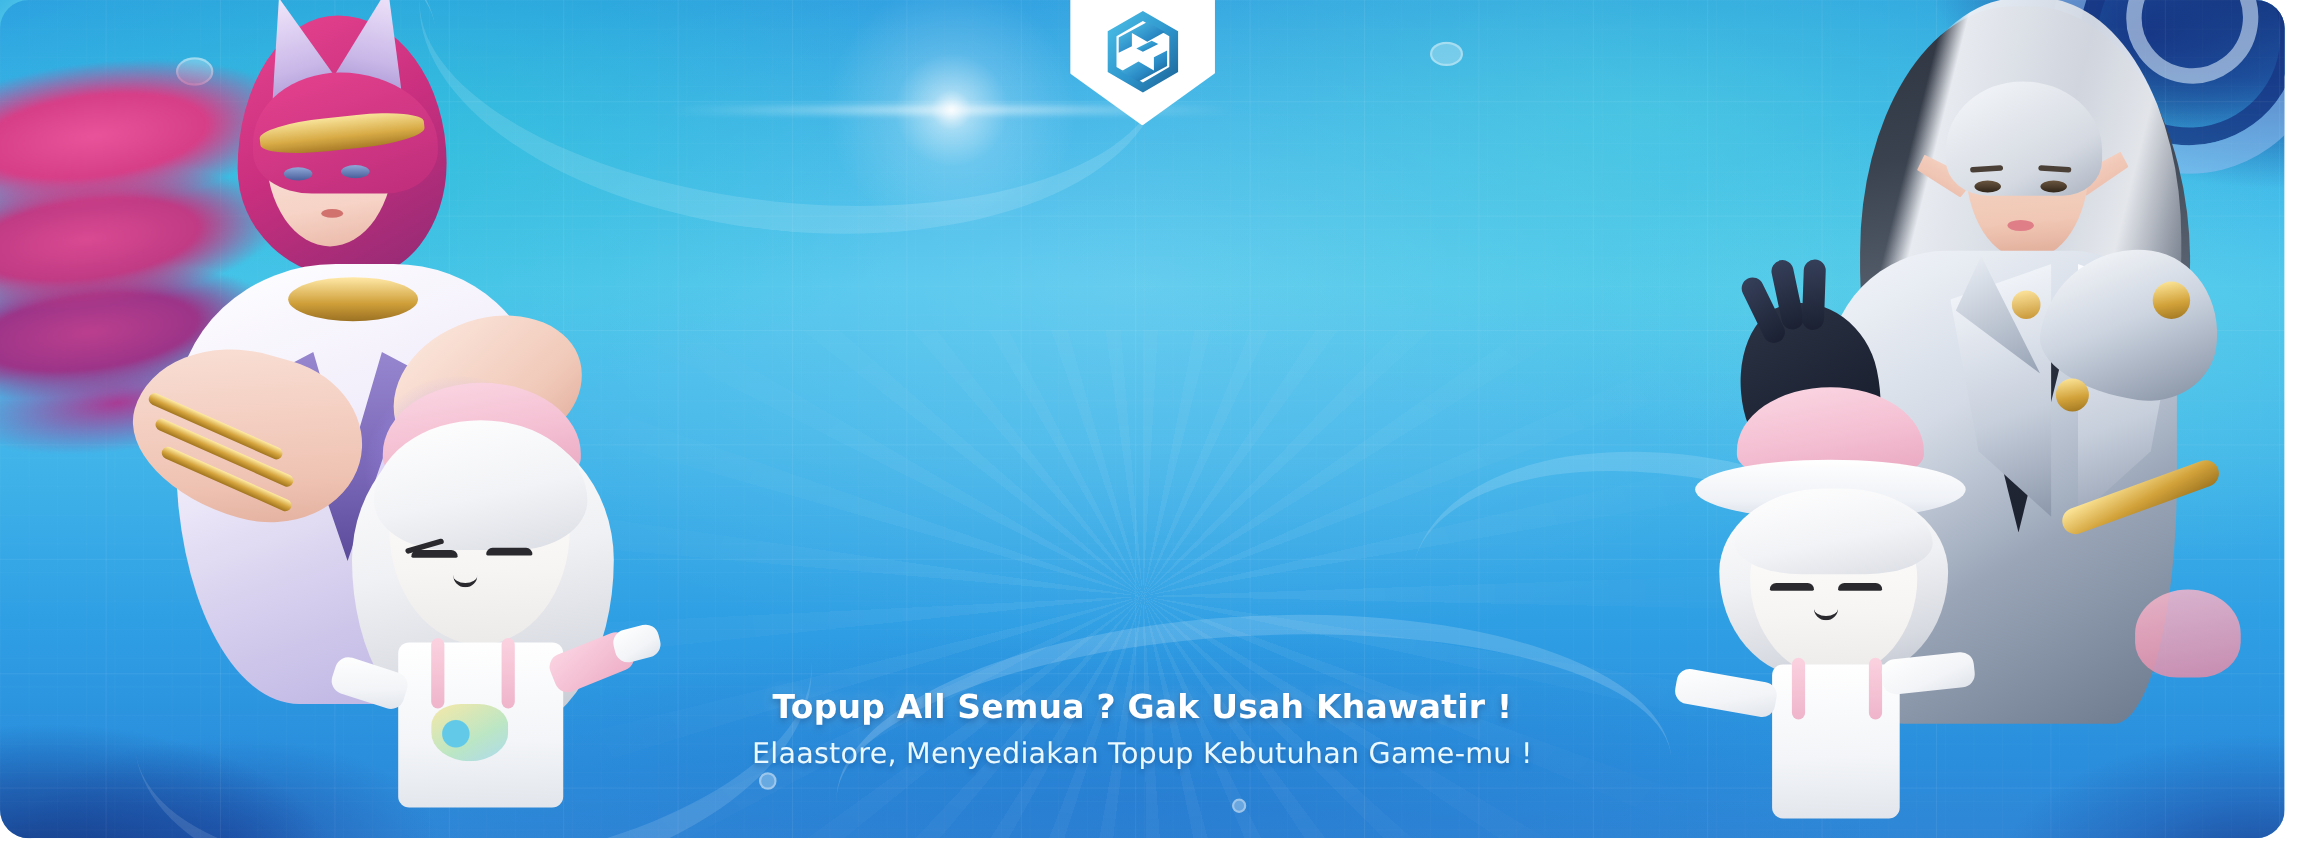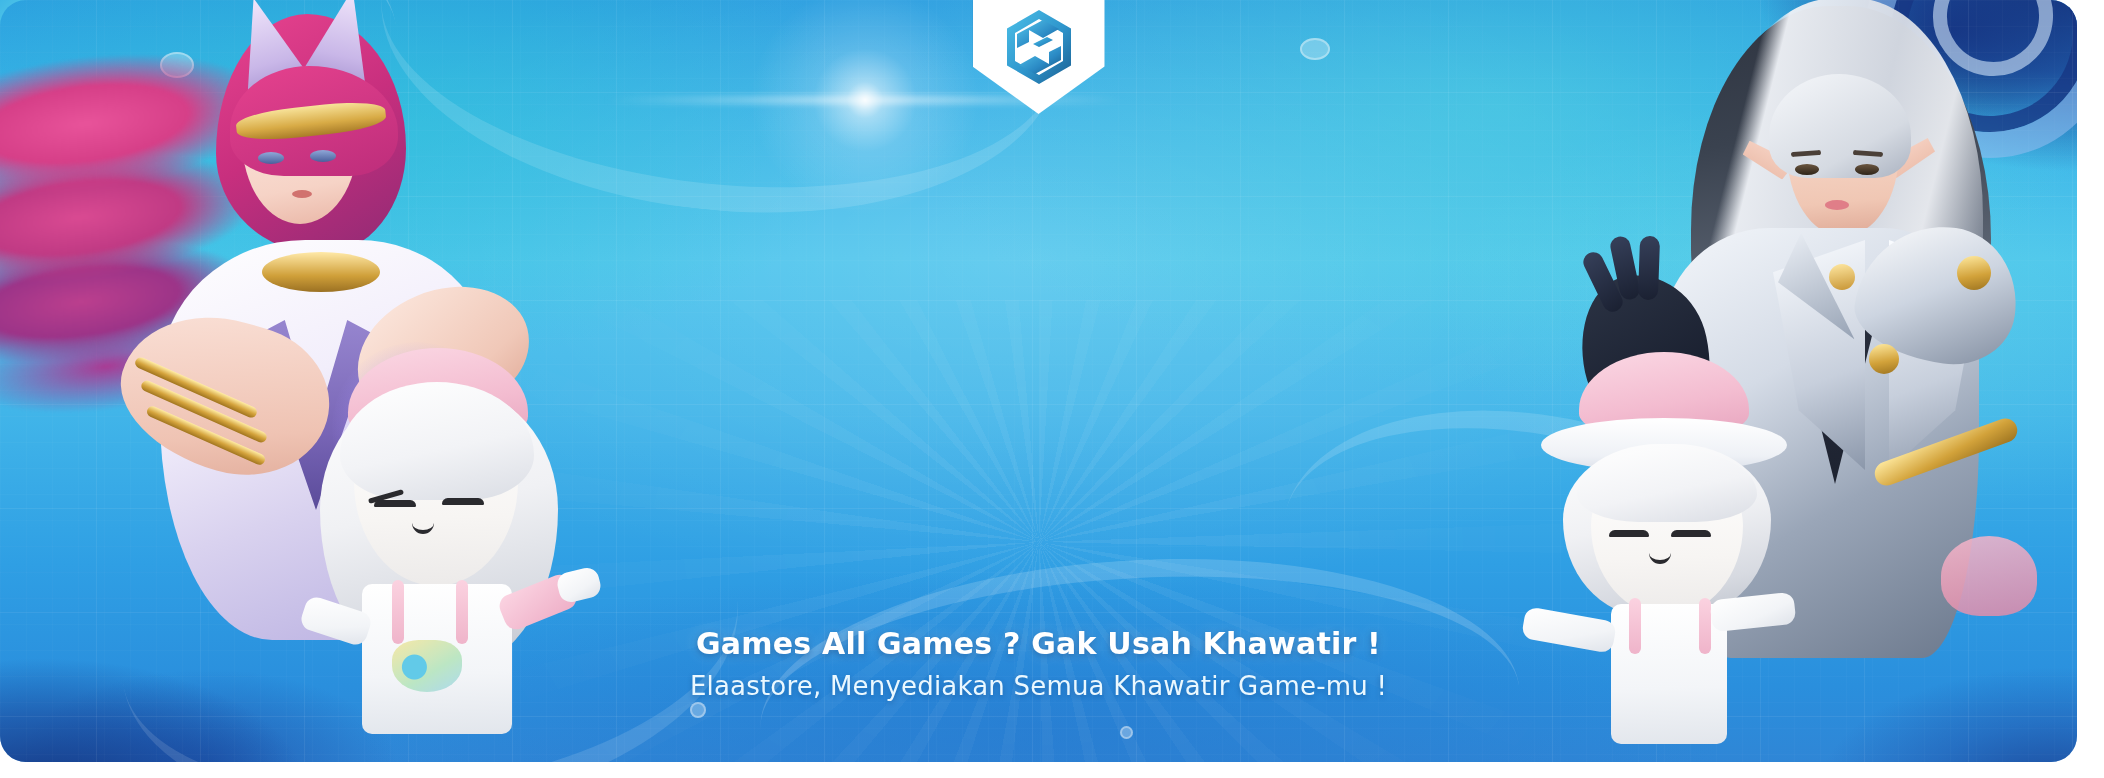--- a/index.html
+++ b/index.html
@@ -661,22 +661,22 @@
       <div class="cb-mouth" style="left:134px; top:200px;"></div>
       <div class="cb-body" style="left:96px;  top:252px; width:116px; height:140px;"></div>
       <div class="cb-strap" style="left:114px; top:246px; height:56px;"></div>
       <div class="cb-strap" style="left:184px; top:246px; height:56px;"></div>
       <div class="cb-arm" style="left:8px;   top:262px; width:92px; height:32px; transform:rotate(10deg);"></div>
       <div class="cb-arm" style="left:196px; top:244px; width:84px; height:32px; transform:rotate(-6deg);"></div>
     </div>
 
 
     <div class="taglines">
-      <span class="tag-main">Games All Games ? Gak Usah Khawatir !</span>
-      <span class="tag-sub">Elaastore, Menyediakan Semua Khawatir Game-mu !</span>
+      <span class="tag-main">Topup All Semua ? Gak Usah Khawatir !</span>
+      <span class="tag-sub">Elaastore, Menyediakan Topup Kebutuhan Game-mu !</span>
     </div>
 
     <div class="logo-badge">
       <span>
         <svg width="72" height="78" viewBox="0 0 72 78" aria-hidden="true">
           <defs>
             <linearGradient id="lgA" x1="0" y1="0" x2="1" y2="1">
               <stop offset="0%" stop-color="#4cc0e8"></stop>
               <stop offset="55%" stop-color="#2e95cc"></stop>
               <stop offset="100%" stop-color="#1b5f91"></stop>

